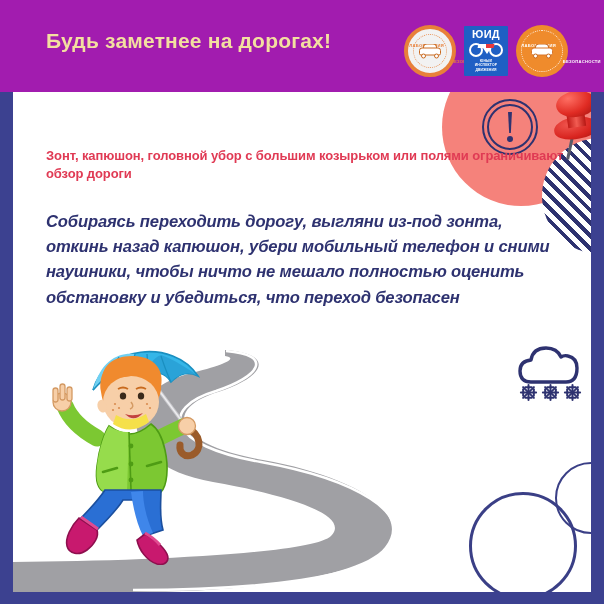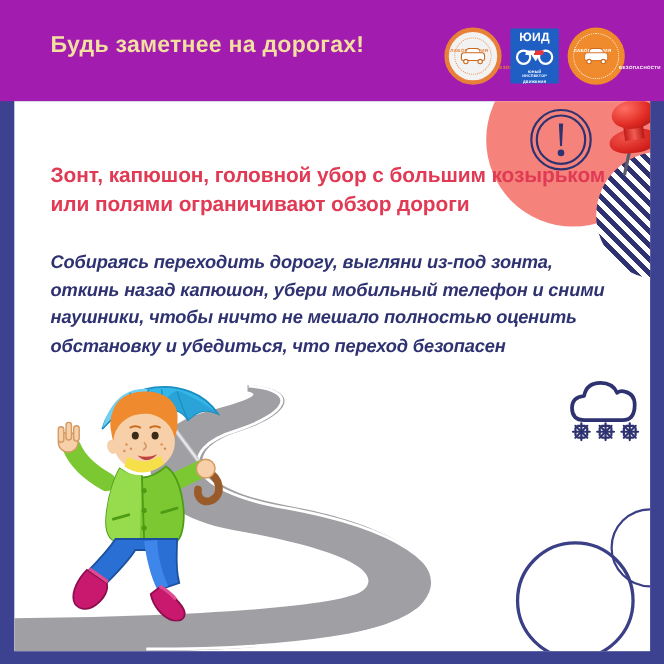--- a/index.html
+++ b/index.html
@@ -68,21 +68,21 @@
   .roundel.solid .arc-text { color:#fff; }
   .arc-text span {
     position:absolute; left:50%; top:50%;
     transform-origin:0 0; white-space:pre;
   }
 
   
   #logo-yuid {
     width:44px; height:50px; background:#1f5fc4; flex:none;
     position:relative; border-radius:1px;
-    display:flex; flex-direction:column; align-items:center;justify-content:space-between;
+    display:flex; flex-direction:column; align-items:center;
   }
   #logo-yuid .yuid-word {
     margin-top:3px; font-size:11px; font-weight:bold; color:#fff;
     letter-spacing:.3px; line-height:1;
   }
   #logo-yuid .bike {
     margin-top:1px; width:34px; height:17px; position:relative;
   }
   #logo-yuid .bike .wl,#logo-yuid .bike .wr {
     position:absolute; top:2px; width:14px; height:14px;
@@ -185,21 +185,21 @@
   #weather .flakes {
     position:absolute; left:2px; top:41px;
     display:flex; gap:3px;
   }
 
   
   #text-block {
     position:absolute; left:33px; top:55px; width:520px;
   }
   #headline {
-    color:#e03a54; font-size:19px; font-weight:bold;
+    color:#e03a54; font-size:13px; font-weight:bold;
     line-height:1.42; letter-spacing:-0.1px;
   }
   #body-text {
     margin-top:25px;
     color:#2e3270; font-size:16.6px; font-weight:bold;
     font-style:italic; line-height:1.52; letter-spacing:-0.15px;
   }
 
   
   #road { position:absolute; left:0; top:0; }

